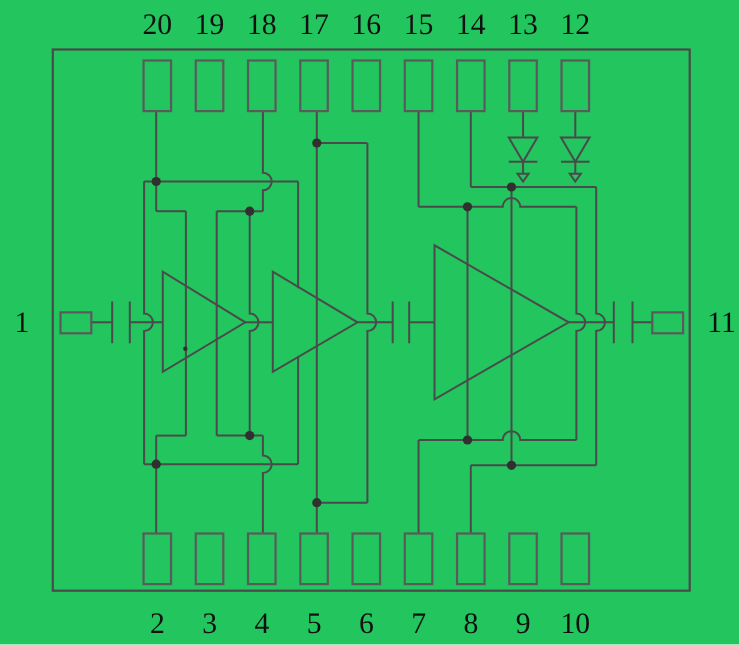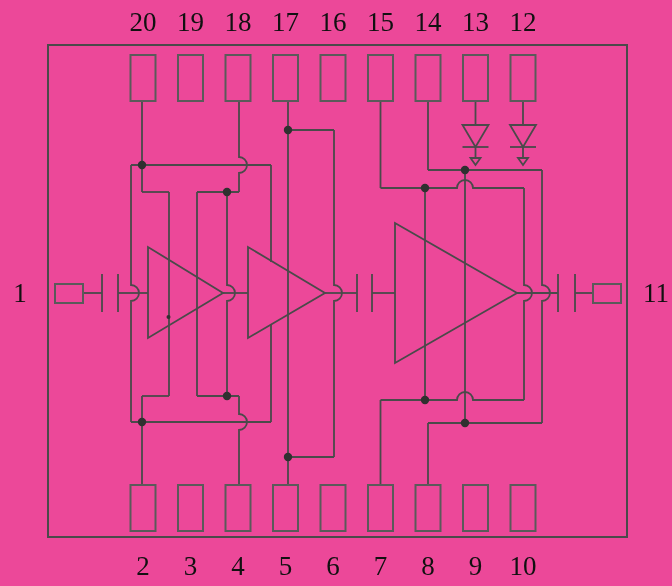--- a/index.html
+++ b/index.html
@@ -1,19 +1,19 @@
 <!DOCTYPE html>
 <html><head>
 <meta charset="utf-8">
 <style>
   html,body{margin:0;padding:0;background:#ffffff;}
   .canvas{
     position:relative;
     width:672px;height:586px;
-    background:#ec4899;
+    background:#22c55e;
     font-family:"Liberation Serif", serif;
   }
   svg{display:block;}
   .wire{stroke:#4a4a4a;stroke-width:1.8;fill:none;}
   .sym{stroke:#4a4a4a;stroke-width:1.8;fill:none;}
   .pad{stroke:#5a5a5a;stroke-width:2;fill:none;}
   .outline{stroke:#4a4a4a;stroke-width:2;fill:none;}
   .dot{fill:#303030;stroke:none;}
   .pin-label{
     font-family:"Liberation Serif", serif;

